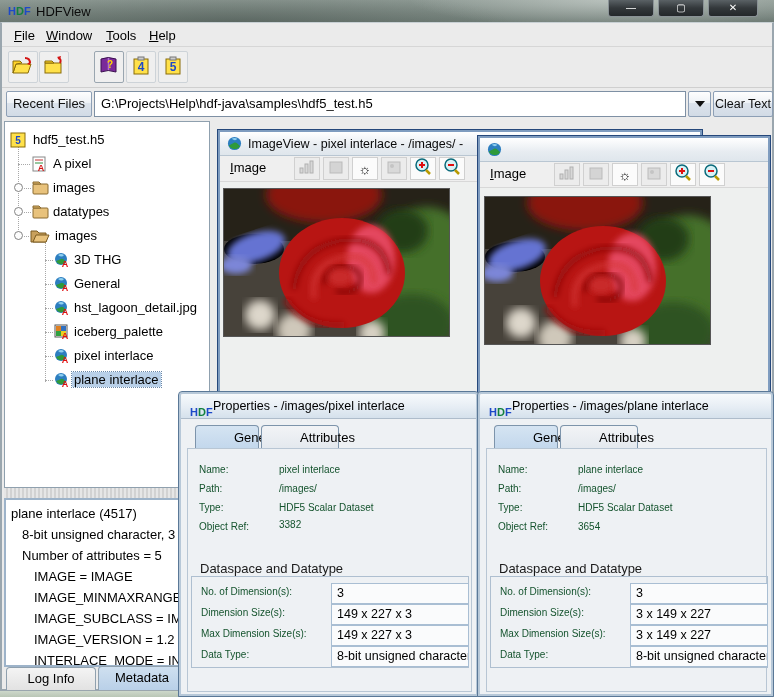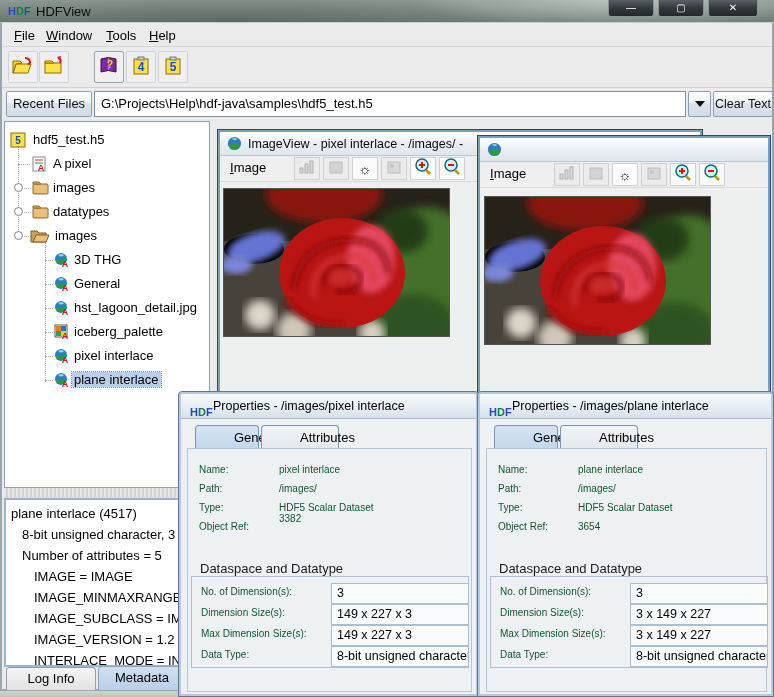--- a/index.html
+++ b/index.html
@@ -488,21 +488,21 @@
     <span class="dtab" style="left:82px;width:78px">Attributes</span>
     <div class="dpane"></div>
 
     <span class="frow" style="left:20px;top:72px">Name:</span>
     <span class="frow" style="left:100px;top:72px">pixel interlace</span>
     <span class="frow" style="left:20px;top:91px">Path:</span>
     <span class="frow" style="left:100px;top:91px">/images/</span>
     <span class="frow" style="left:20px;top:110px">Type:</span>
     <span class="frow" style="left:100px;top:110px">HDF5 Scalar Dataset</span>
     <span class="frow" style="left:20px;top:129px">Object Ref:</span>
-    <span class="frow" style="left:100px;top:121px">3382</span>
+    <span class="frow" style="left:100px;top:127px">3382</span>
 
     <div class="gbox" style="left:12px;top:184px;width:278px;height:92px"></div>
     <span class="gleg" style="left:18px;top:169px">Dataspace and Datatype</span>
     <span class="frow" style="left:22px;top:194px">No. of Dimension(s):</span>
     <span class="vbox" style="left:152px;top:191px;width:138px">3</span>
     <span class="frow" style="left:22px;top:215px">Dimension Size(s):</span>
     <span class="vbox" style="left:152px;top:212px;width:138px">149 x 227 x 3</span>
     <span class="frow" style="left:22px;top:236px">Max Dimension Size(s):</span>
     <span class="vbox" style="left:152px;top:233px;width:138px">149 x 227 x 3</span>
     <span class="frow" style="left:22px;top:257px">Data Type:</span>

